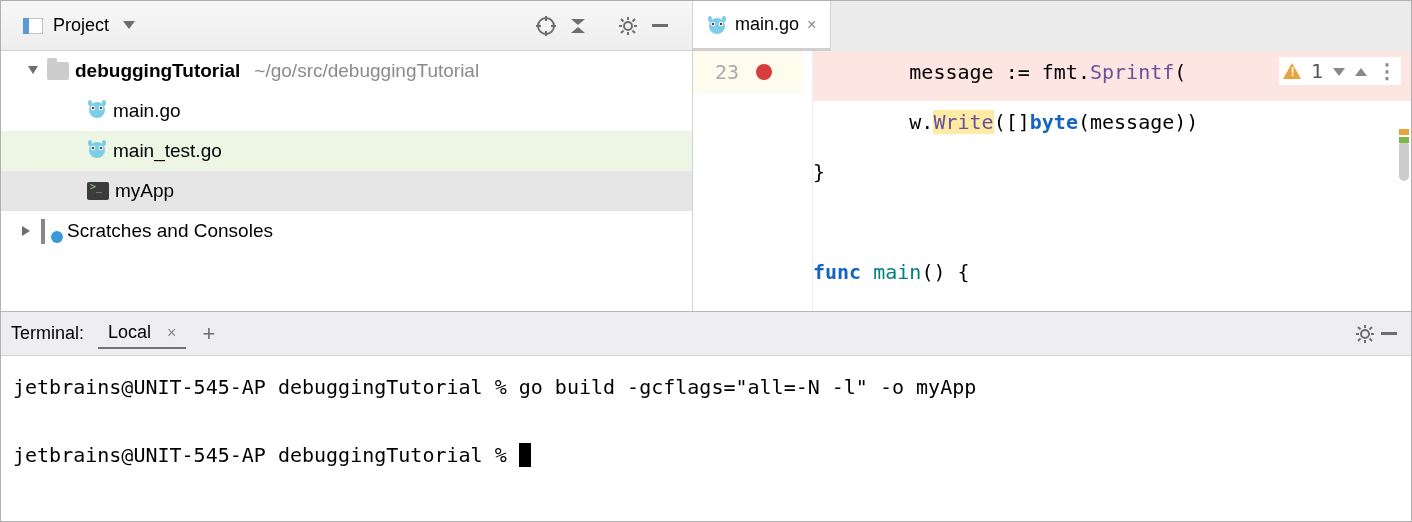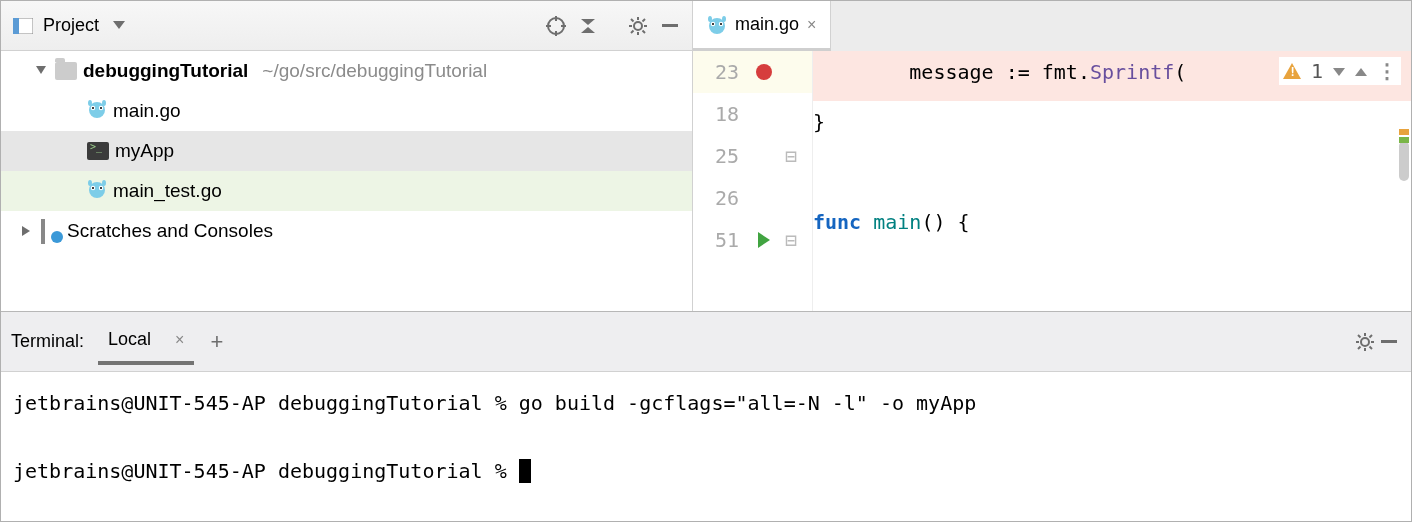--- a/index.html
+++ b/index.html
@@ -22,21 +22,21 @@
   border-right: 1px solid #d1d1d1;
   display: flex;
   flex-direction: column;
 }
 .project-header {
   height: 50px;
   background: linear-gradient(#f7f7f7, #eeeeee);
   border-bottom: 1px solid #d1d1d1;
   display: flex;
   align-items: center;
-  padding: 0 10px;
+  padding: 0 20px;
   gap: 8px;
 }
 .project-header .left {
   display: flex;
   align-items: center;
   gap: 8px;
   flex: 1;
 }
 .project-header .title {
   font-size: 18px;
@@ -52,21 +52,21 @@
 .icon-btn svg { display: block; }
 .project-tree {
   flex: 1;
   overflow: hidden;
 }
 .tree-row {
   display: flex;
   align-items: center;
   height: 40px;
   gap: 6px;
-  padding-left: 32px;
+  padding-left: 24px;
   font-size: 19px;
   white-space: nowrap;
 }
 .tree-row.file { padding-left: 86px; }
 .tree-row.lib { padding-left: 18px; }
 .tree-row.green { background: #edf5e5; }
 .tree-row.grey { background: #e6e6e6; }
 .chev {
   color: #6e6e6e;
   width: 16px;
@@ -158,21 +158,21 @@
   flex: 1;
   display: flex;
   font-family: Menlo, Consolas, monospace;
   font-size: 20px;
   position: relative;
   overflow: hidden;
 }
 .gutter {
   width: 120px;
   display: flex;
-  flex-direction: column;
+  flex-direction: row;
   border-right: 1px solid #eee;
 }
 .grow {
   height: 42px;
   display: flex;
   align-items: center;
 }
 .lnum {
   width: 56px;
   text-align: right;
@@ -254,39 +254,39 @@
   font-size: 12px;
   font-weight: bold;
 }
 .terminal-panel {
   height: 206px;
   border-top: 1px solid #b7b7b7;
   display: flex;
   flex-direction: column;
 }
 .term-header {
-  height: 60px;
+  height: 44px;
   background: #eeeef0;
   border-bottom: 1px solid #d1d1d1;
   display: flex;
   align-items: stretch;
   padding: 6px 10px;
 }
 .term-title {
   display: flex;
   align-items: center;
   font-size: 18px;
   padding-right: 14px;
 }
 .term-tab {
   display: flex;
   align-items: center;
-  gap: 24px;
+  gap: 16px;
   padding: 0 10px;
-  border-bottom: 4px solid #737373;
+  border-bottom: 2px solid #737373;
   font-size: 18px;
 }
 .term-add {
   display: flex;
   align-items: center;
   padding: 0 16px;
   color: #6e6e6e;
   font-size: 22px;
 }
 .term-spacer { flex: 1; }
@@ -395,35 +395,35 @@
                 <circle cx="10" cy="11" r="8" fill="#7dcde8"></circle>
                 <circle cx="6" cy="9" r="2.2" fill="#fff"></circle>
                 <circle cx="14" cy="9" r="2.2" fill="#fff"></circle>
                 <circle cx="6" cy="9" r="1" fill="#000"></circle>
                 <circle cx="14" cy="9" r="1" fill="#000"></circle>
                 <ellipse cx="3" cy="4" rx="2" ry="3" fill="#7dcde8"></ellipse>
                 <ellipse cx="17" cy="4" rx="2" ry="3" fill="#7dcde8"></ellipse>
               </svg></span>
             <span>main.go</span>
           </div>
-          <div class="tree-row file grey">
-            <span class="term-ic"></span>
-            <span>myApp</span>
-          </div>
           <div class="tree-row file green">
             <span><svg class="gopher" width="20" height="20">
                 <circle cx="10" cy="11" r="8" fill="#7dcde8"></circle>
                 <circle cx="6" cy="9" r="2.2" fill="#fff"></circle>
                 <circle cx="14" cy="9" r="2.2" fill="#fff"></circle>
                 <circle cx="6" cy="9" r="1" fill="#000"></circle>
                 <circle cx="14" cy="9" r="1" fill="#000"></circle>
                 <ellipse cx="3" cy="4" rx="2" ry="3" fill="#7dcde8"></ellipse>
                 <ellipse cx="17" cy="4" rx="2" ry="3" fill="#7dcde8"></ellipse>
               </svg></span>
             <span>main_test.go</span>
+          </div>
+          <div class="tree-row file grey">
+            <span class="term-ic"></span>
+            <span>myApp</span>
           </div>
         </div>
       <div class="tree-row lib">
         <span class="chev">
             <svg width="10" height="10">
               <polygon points="0,0 8,5 0,10" fill="#6e6e6e"></polygon>
             </svg>
           </span>
         <span class="scratches-ic"><span class="box"></span><span class="dot"></span></span>
         <span>Scratches and Consoles</span>
@@ -474,20 +474,21 @@
           <div class="grow">
             <span class="lnum">51</span>
             <span class="gicon">
               <span class="run-tri"></span>
             </span>
             <span class="fold">⊟</span>
           </div>
         </div>
       <div class="code" id="code">
           <div class="cline cur"><span class="">        message </span><span class="">:=</span><span class=""> fmt.</span><span class="k-pur">Sprintf</span><span class="">(</span></div>
+          <div class="cline"><span class="">        w.</span><span class="wr k-pur">Write</span><span class="">([]</span><span class="k-blue">byte</span><span class="">(message))</span></div>
           <div class="cline"><span class="">}</span></div>
           <div class="cline"></div>
           <div class="cline"><span class="k-blue">func </span><span class="k-teal">main</span><span class="">() {</span></div>
         </div>
       <div class="editor-overlay">
         <span class="warn-tri"></span>
         <span style="color:#555">1</span>
         <span style="color:#888"><svg width="12" height="10">
               <polygon points="0,0 12,0 6,8" fill="#888"></polygon>
             </svg></span>

